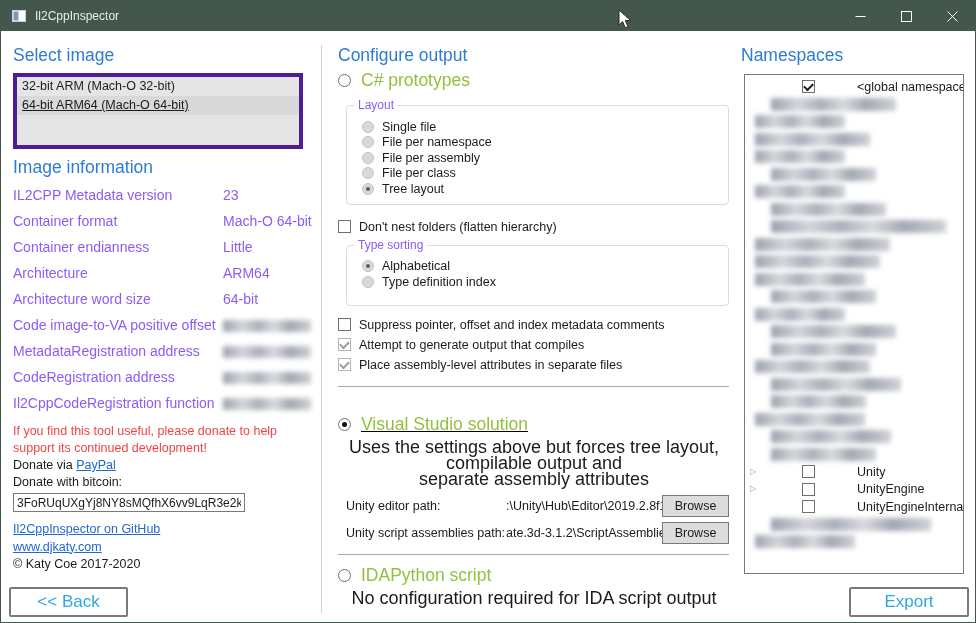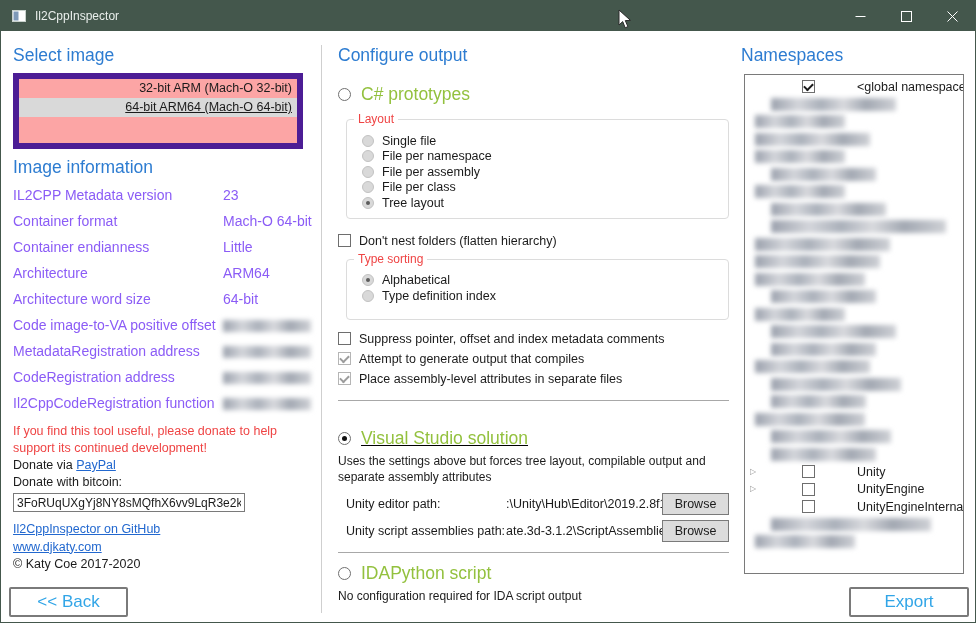--- a/index.html
+++ b/index.html
@@ -36,21 +36,21 @@
 
   .cb { width:13px; height:13px; border:1px solid #6e6e6e; background:#fff;
         position:relative; flex:none; display:inline-block; }
   .cb.checked::after { content:''; position:absolute; left:1px; top:2px; width:7px; height:4px;
         border-left:2px solid #9c9c9c; border-bottom:2px solid #9c9c9c; transform:rotate(-45deg); }
   .cb.disabled { border-color:#b5b5b5; }
   .cb.black::after { border-color:#1b1b1b; }
 
   
   .col-left { left:12px; width:300px; padding-top:14px; }
-  .listbox { margin-top:7px; width:290px; height:76px; border:6px solid #4c1d95; background:#fca5a5; overflow:hidden;text-align:right; }
+  .listbox { margin-top:7px; width:290px; height:76px; border:4px solid #4c1d95; background:#e5e5e5; overflow:hidden; }
   .li { height:19px; line-height:19px; padding:0 5px; font-size:12.5px; color:#1b1b1b; white-space:nowrap; }
   .li.sel { background:#d9d9d9;text-decoration:underline; }
   .h2 { margin-top:8px; }
   .info-rows { margin-top:6px; }
   .info-row { position:relative; height:26px; font-size:14px; color:#8b5cf6;text-align:center; }
   .ilabel { position:absolute; left:0; top:3px; }
   .ivalue { position:absolute; left:210px; top:3px; }
   .ivalue .px-blur { height:12px; width:88px; vertical-align:middle; }
   .donate { margin-top:5px; font-size:12.5px; color:#ef4444; line-height:17px; white-space:pre-line; width:300px; }
   .dline { font-size:12.5px; color:#1b1b1b; line-height:17px; }
@@ -63,34 +63,34 @@
   .big-btn { position:absolute; top:586px; height:30px; background:#fff; border:2px solid #7a7a7a;
              border-radius:2px; color:#31a5e7; font-size:17px; font-family:"Liberation Sans",sans-serif;
              cursor:pointer; }
   .back-btn { left:8px; width:119px; }
   .export-btn { left:848px; width:120px; }
 
   
   .col-mid { left:337px; width:392px; padding-top:14px; }
   .big-radio-row { display:flex; align-items:center; gap:10px; height:24px; }
   .big-label { font-size:17.5px; color:#93c13e; }
-  .row-csharp { margin-top:16px;text-align:right; }
+  .row-csharp { margin-top:2px;text-align:right; }
   .groupbox { position:relative; margin:13px 0 0 8px; width:383px; border:1px solid #dcdcdc;
               border-radius:4px; padding:13px 0 7px 15px; }
   .groupbox .legend { position:absolute; top:-8px; left:7px; background:#fff; padding:0 4px;
-              font-size:12px; color:#ef4444; }
+              font-size:12px; color:#8b5cf6; }
   .opt-row { display:flex; align-items:center; gap:8px; height:15.5px; font-size:12.5px; color:#1b1b1b; }
   .opt-row .radio { width:12px; height:12px; }
   .cbx-row { display:flex; align-items:center; gap:8px; height:20px; font-size:12.5px; color:#1b1b1b; }
   .row-nonest { margin-top:13px; height:18px; }
   .gb2 { margin-top:9px; padding-bottom:15px; }
   .mid-checks { margin-top:9px; }
   .divider { margin-top:11px; width:391px; border-top:1px solid #a8a8a8; }
   .row-vs { margin-top:26px;text-decoration:underline; }
-  .desc { margin-top:2px; font-size:12px; color:#1b1b1b; line-height:16px; white-space:pre-line; }
+  .desc { margin-top:2px; font-size:18px; color:#1b1b1b; line-height:16px; white-space:pre-line;text-align:center; }
   .path-rows { margin-top:8px; }
   .path-row { display:flex; align-items:center; height:23px; margin:0 0 4px 8px; width:383px; }
   .plabel { font-size:12.5px; color:#1b1b1b; flex:none; width:160px; }
   .pvalue { flex:1; font-size:12.5px; color:#1b1b1b; text-align:right; white-space:nowrap;
             overflow:hidden; padding-right:6px; }
   .browse { flex:none; width:67px; height:22px; background:#dcdcdc; border:1px solid #7a7a7a;
             font-size:12.5px; color:#1b1b1b; font-family:"Liberation Sans",sans-serif; cursor:pointer; }
   .row-ida { margin-top:9px; }
 
   

